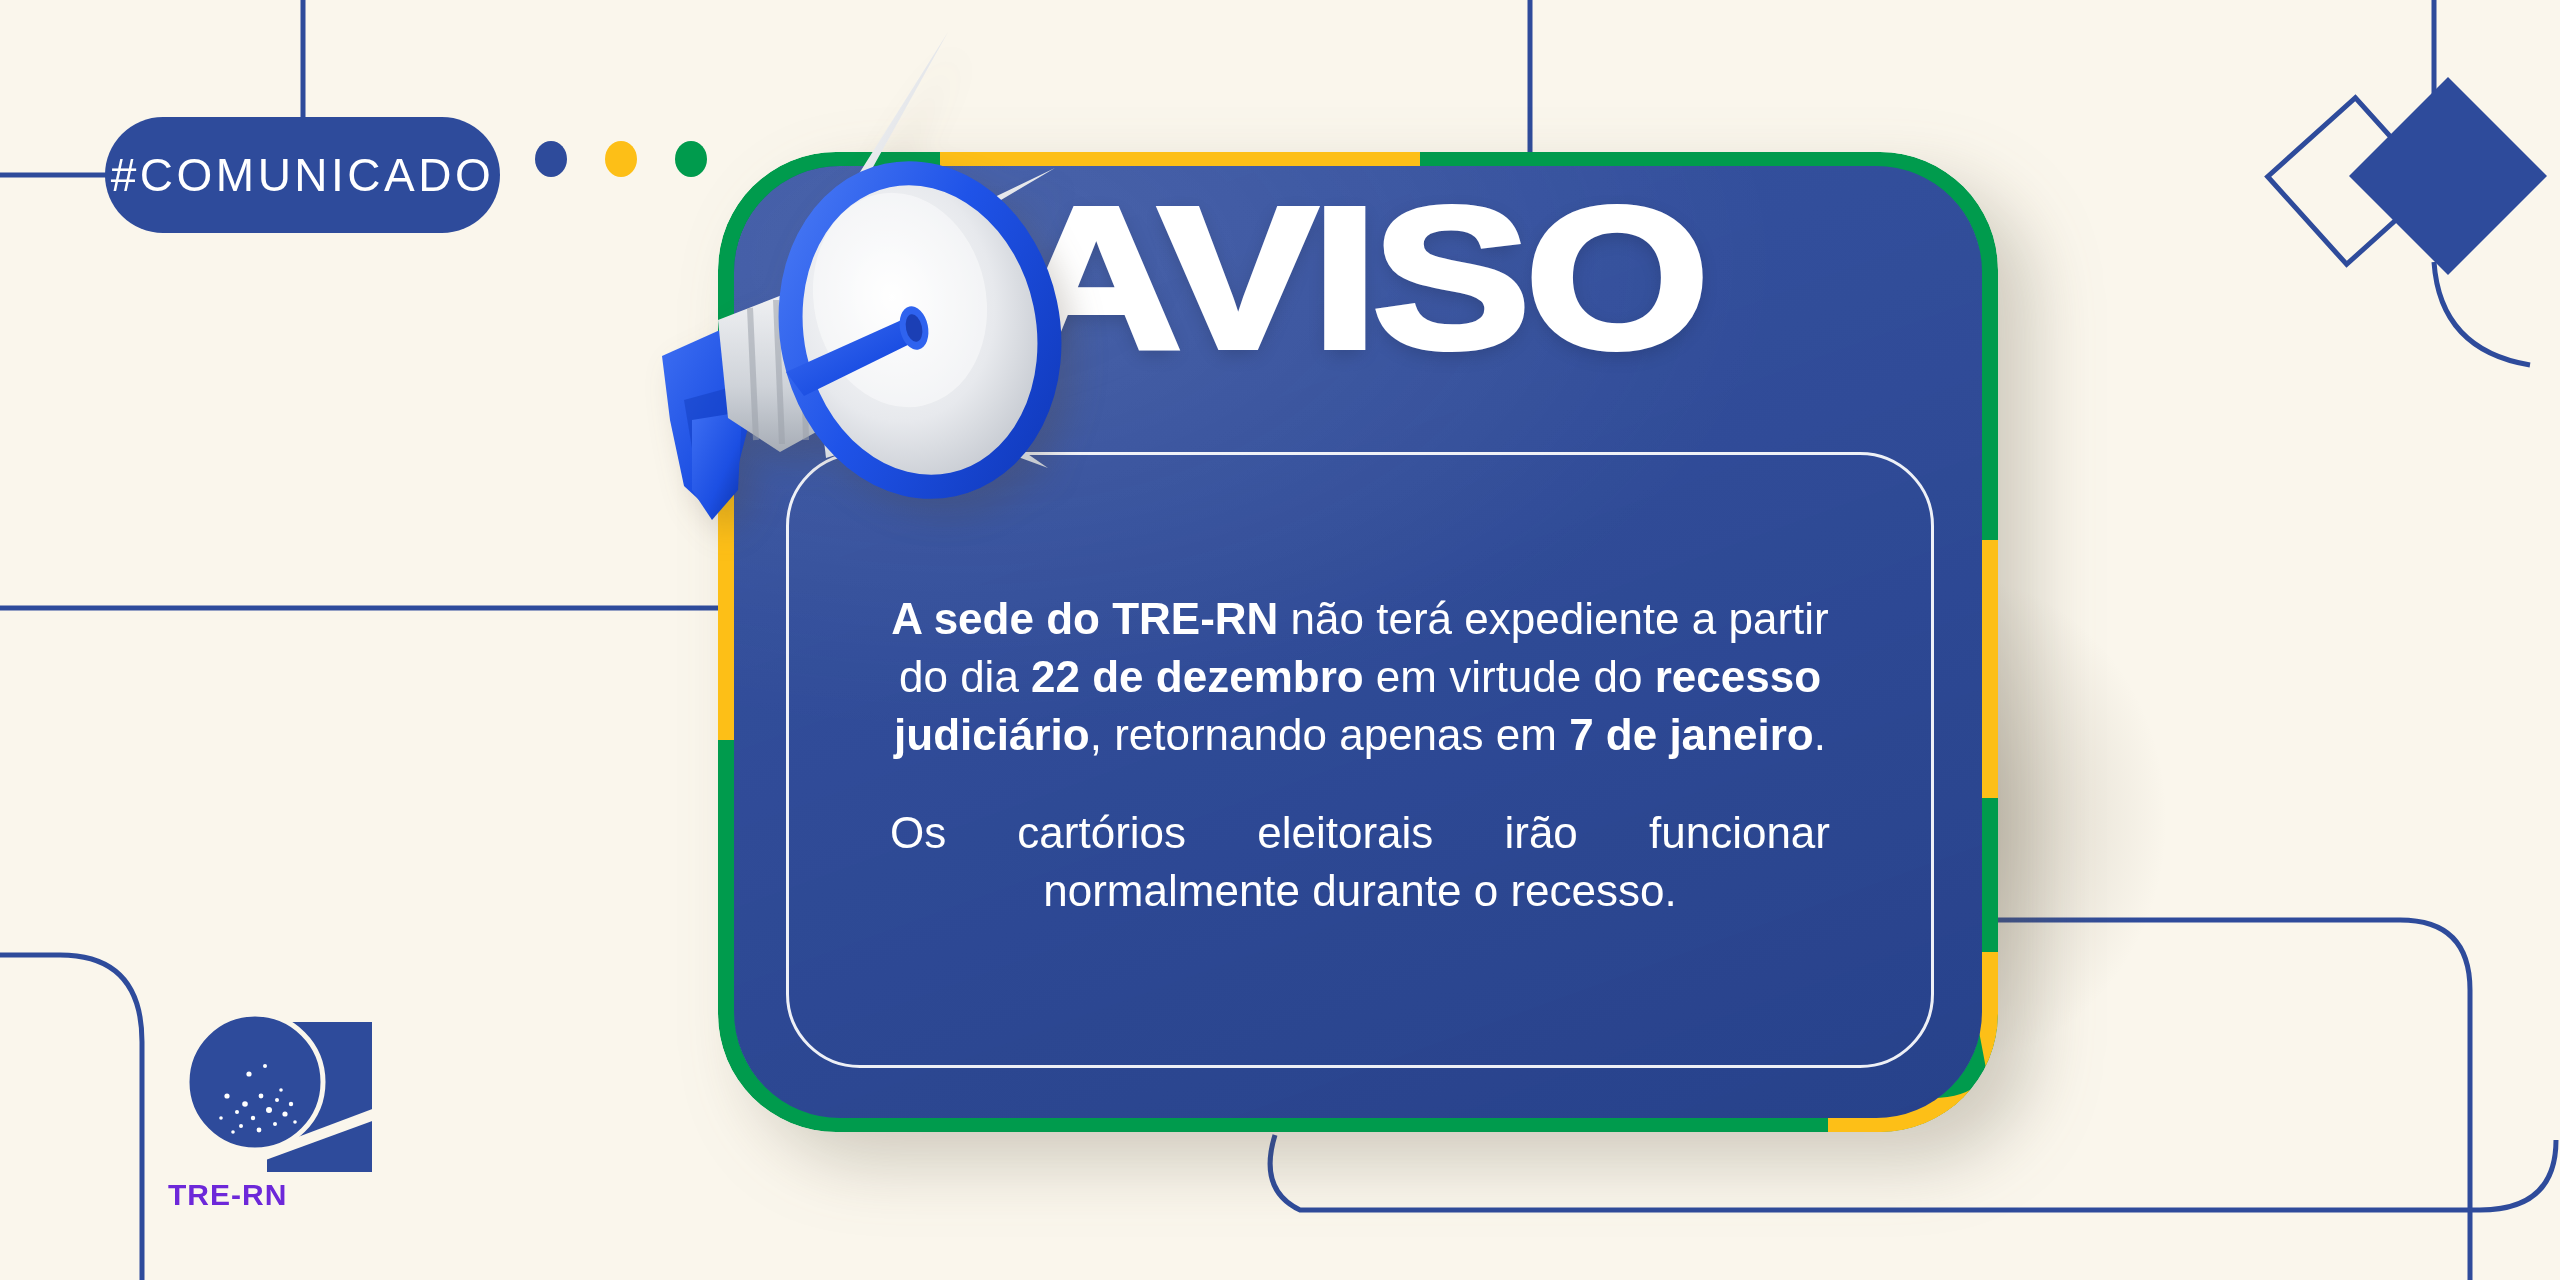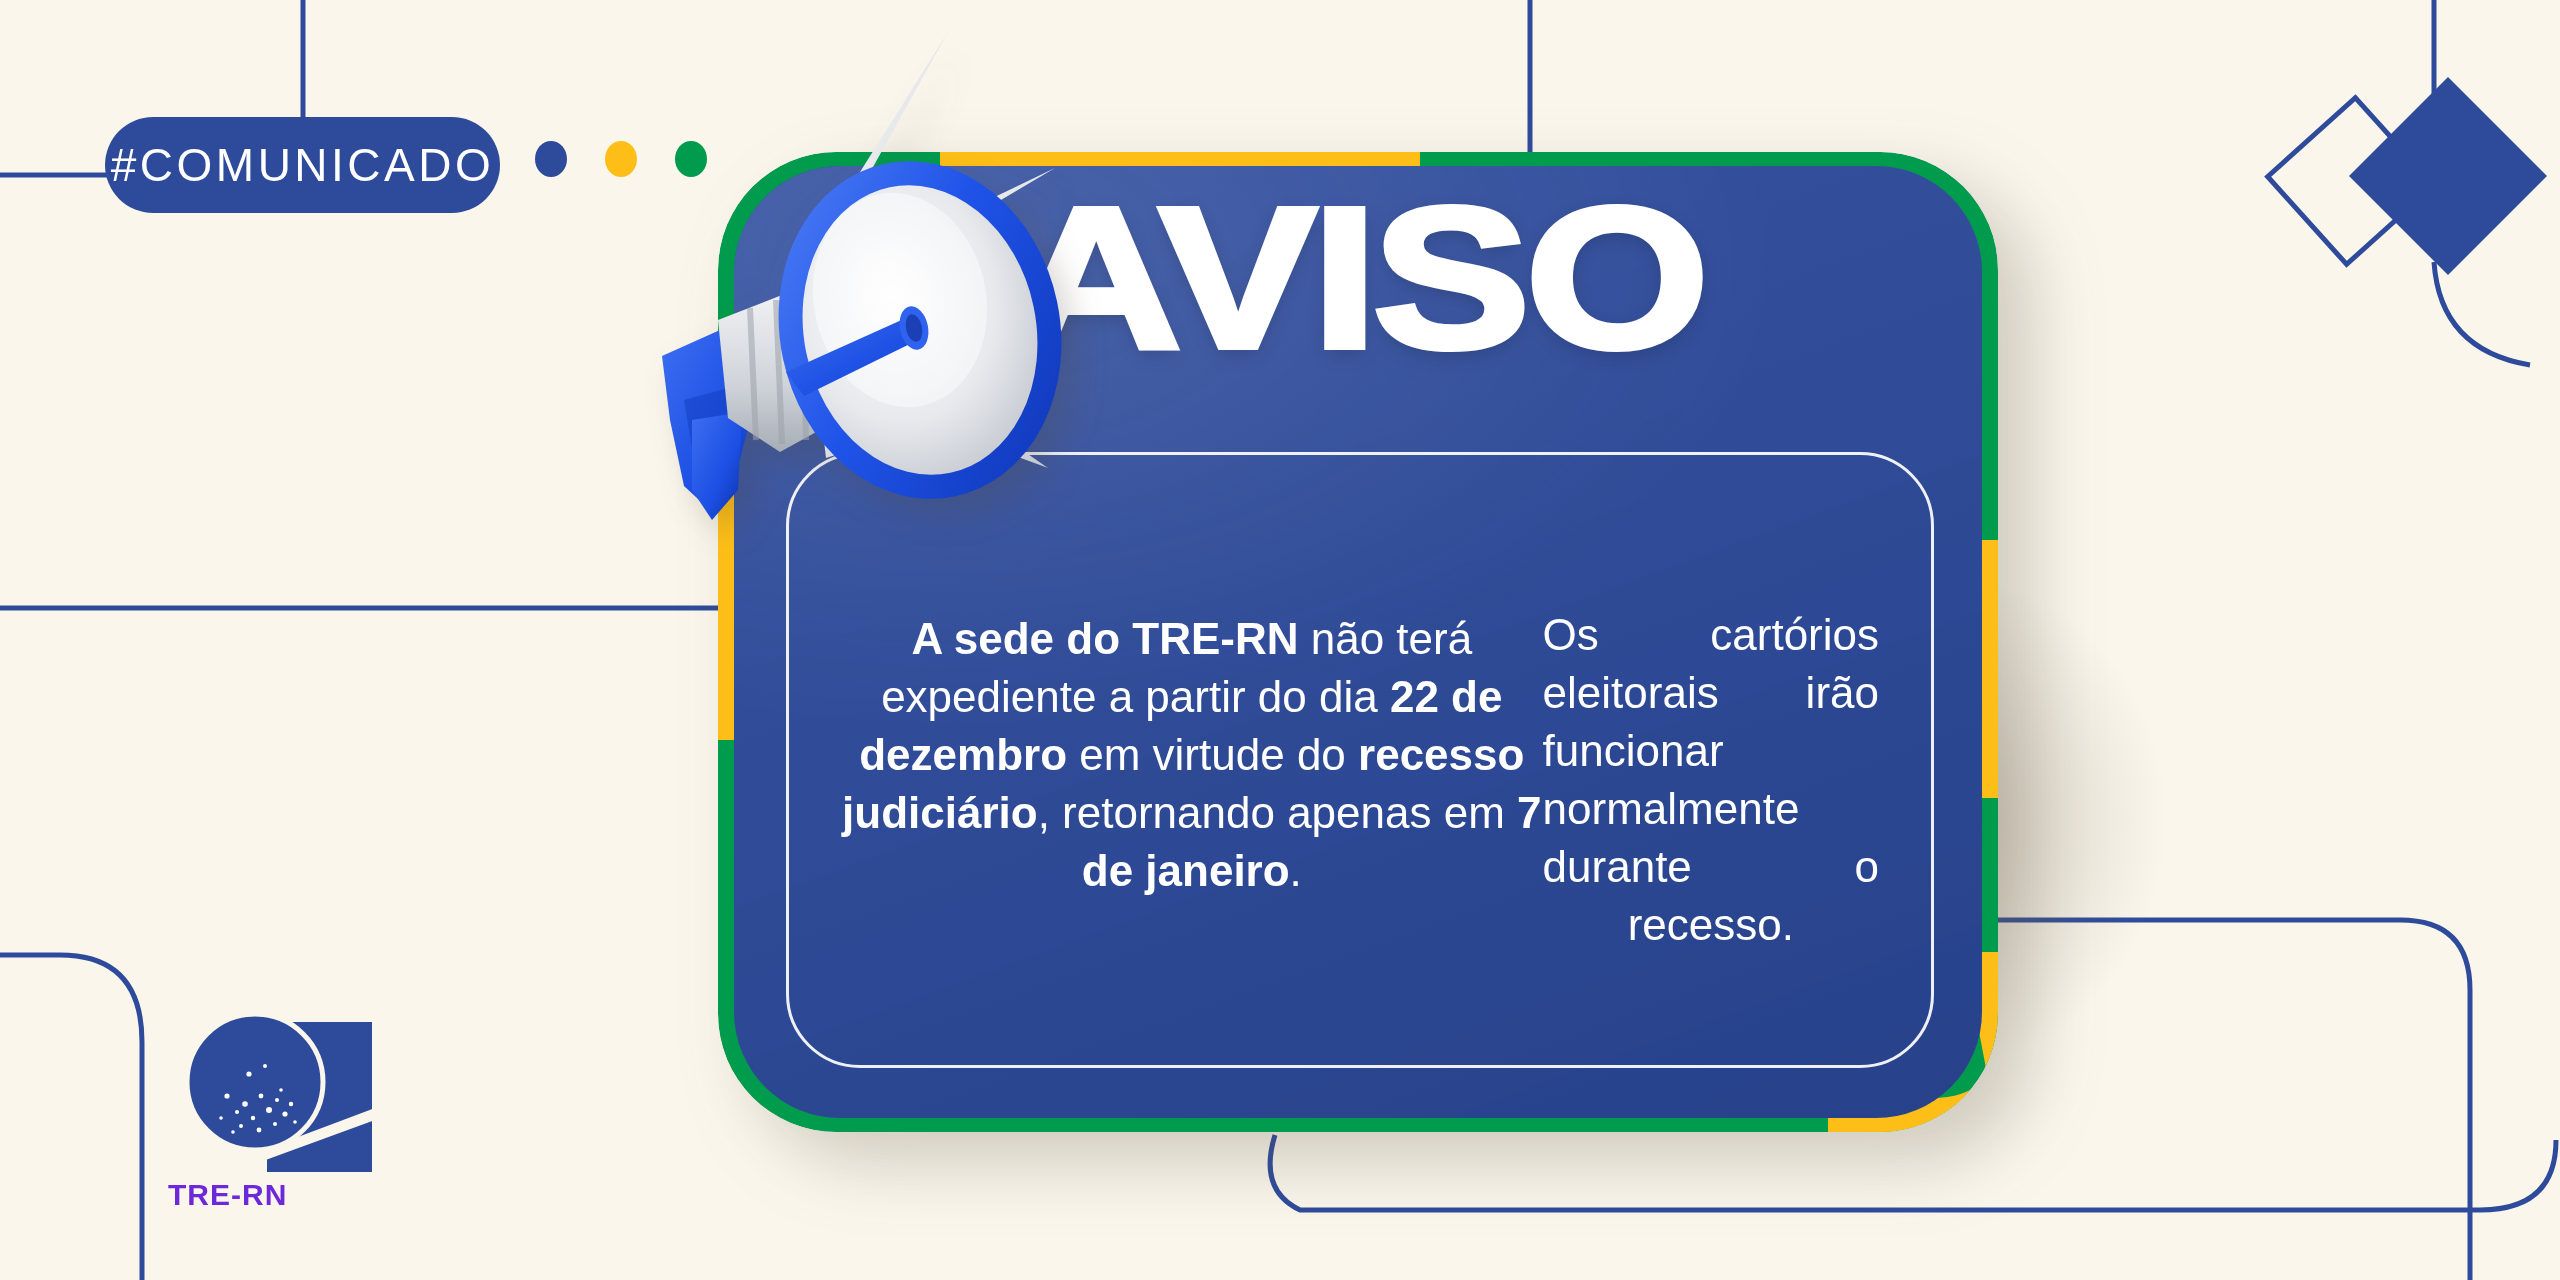--- a/index.html
+++ b/index.html
@@ -9,21 +9,21 @@
     font-family:"Liberation Sans", sans-serif;
     position:relative;
   }
   #stage{position:absolute;inset:0;width:2560px;height:1280px;overflow:hidden;}
 
   
   .deco-svg{position:absolute;left:0;top:0;width:2560px;height:1280px;pointer-events:none;}
 
   
   .badge{
-    position:absolute;left:105px;top:117px;width:395px;height:96px;
+    position:absolute;left:105px;top:117px;width:395px;height:116px;
     background:#2e4b9b;border-radius:58px;
     display:flex;align-items:center;justify-content:center;
     z-index:6;
   }
   .badge-label{
     color:#ffffff;font-size:46px;letter-spacing:3.5px;font-weight:400;
     font-family:"Liberation Sans", sans-serif;
     white-space:nowrap;
   }
   .dots{position:absolute;left:535px;top:141px;display:flex;gap:38px;z-index:6;}
@@ -68,21 +68,21 @@
     text-shadow:0 6px 18px rgba(0,0,0,.18);
     -webkit-text-stroke:6px #ffffff;
   }
 
   .inner-box{
     position:absolute;left:68px;right:64px;top:300px;bottom:64px;
     border:3px solid rgba(255,255,255,.92);
     border-radius:74px;
     z-index:4;
     box-sizing:border-box;
-    display:flex;flex-direction:row;align-items:center;justify-content:center;
+    display:flex;flex-direction:column;align-items:center;justify-content:center;
     padding:0 52px;
   }
   .para{
     color:#ffffff;
     font-family:"Liberation Sans", sans-serif;
     font-size:44px;
     line-height:58px;
     text-align:center;
     margin:0;
     max-width:940px;

